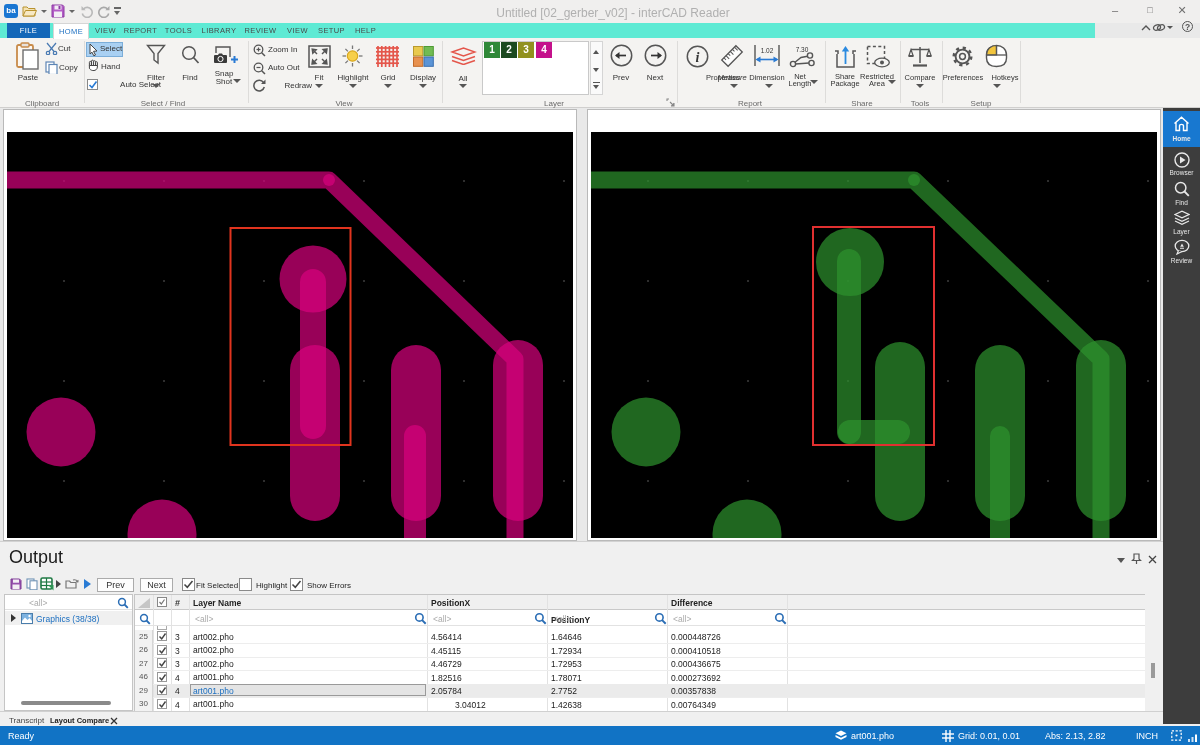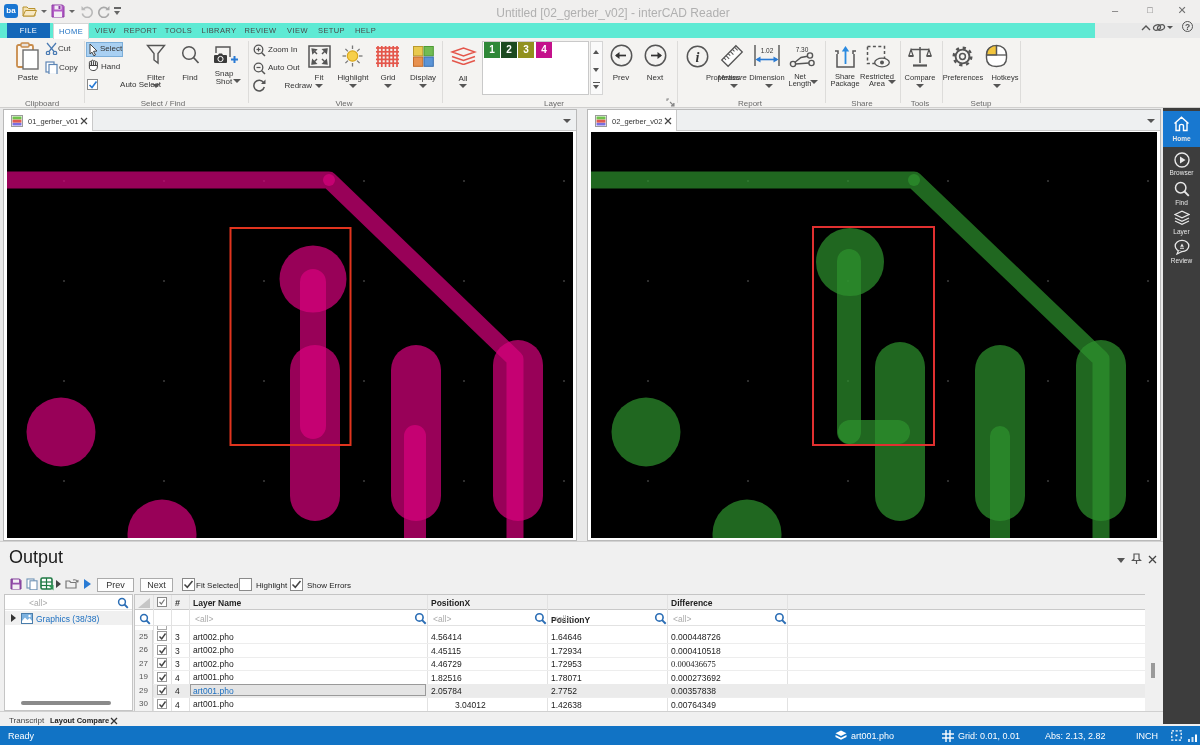--- a/index.html
+++ b/index.html
@@ -353,34 +353,20 @@
     <path d="M11.5 1.5 C17 1.5 21.5 5 21.5 11 L21.5 14 C21.5 20 17 22.5 11.5 22.5 C6 22.5 1.5 20 1.5 14 L1.5 11 C1.5 5 6 1.5 11.5 1.5 Z" fill="#fff" stroke="#555" stroke-width="1.4"></path>
     <path d="M11.5 1.5 C6 1.5 1.5 5 1.5 11 L11.5 11 Z" fill="#f2c53d" stroke="#555" stroke-width="1.2"></path>
     <line x1="11.5" y1="1.5" x2="11.5" y2="11" stroke="#555" stroke-width="1.3"></line>
     <line x1="1.5" y1="11" x2="21.5" y2="11" stroke="#555" stroke-width="1.3"></line>
   </svg>
   <div class="rlabel" style="left:986px;top:35px;width:38px;font-size:7.5px;">Hotkeys</div>
   <div class="dropar" style="left:993px;top:46px;"></div>
 </div>
 <div id="docarea">
   <div class="pane" id="pane1" style="left:3px; width:574px;">
-    <div class="ptabbar">
-      <div class="ptab" style="width:89px;"></div>
-      <svg style="position:absolute;left:7px;top:5px;" width="12" height="12" viewBox="0 0 12 12">
-        <rect x="0.5" y="0.5" width="11" height="11" fill="#fff" stroke="#9a9a9a"></rect>
-        <rect x="1.5" y="1.5" width="9" height="3" fill="#6fc24b"></rect>
-          <rect x="1.5" y="4.7" width="9" height="3" fill="#e05a50"></rect>
-          <rect x="1.5" y="7.9" width="9" height="2.6" fill="#7a6fe0"></rect>
-      </svg>
-      <div style="position:absolute;left:24px;top:7px;font-size:7.5px;color:#333;">01_gerber_v01</div>
-      <svg style="position:absolute;left:76px;top:7px;" width="8" height="8" viewBox="0 0 8 8">
-          <path d="M1 1 L7 7 M7 1 L1 7" stroke="#444" stroke-width="1.2"></path>
-        </svg>
-      <div class="dropar" style="left:559px;top:9px;border-left-width:4px;border-right-width:4px;border-top-width:4.5px;"></div>
-    </div>
     <svg class="canvas" width="566" height="406" viewBox="0 0 566 406">
       <rect x="0" y="0" width="566" height="406" fill="#000"></rect>
       <g fill="#ffffff" opacity="0.18">
         <rect x="56" y="48" width="2" height="2"></rect>
           <rect x="156" y="48" width="2" height="2"></rect>
           <rect x="256" y="48" width="2" height="2"></rect>
           <rect x="356" y="48" width="2" height="2"></rect>
           <rect x="456" y="48" width="2" height="2"></rect>
           <rect x="556" y="48" width="2" height="2"></rect>
         <rect x="56" y="148" width="2" height="2"></rect>
@@ -411,34 +397,20 @@
         <line x1="308" y1="238" x2="308" y2="364" stroke-width="50" stroke-linecap="round"></line>
         <line x1="409" y1="238" x2="409" y2="364" stroke-width="50" stroke-linecap="round"></line>
         <line x1="511" y1="233" x2="511" y2="364" stroke-width="50" stroke-linecap="round"></line>
         <line x1="306" y1="150" x2="306" y2="294" stroke-width="26" stroke-linecap="round"></line>
         <line x1="408" y1="304" x2="408" y2="430" stroke-width="22" stroke-linecap="round"></line>
       </g>
       <rect x="223.5" y="96" width="120" height="217" fill="none" stroke="#e1341e" stroke-width="2"></rect>
     </svg>
   </div>
   <div class="pane" id="pane2" style="left:587px; width:574px;">
-    <div class="ptabbar">
-      <div class="ptab" style="width:89px;"></div>
-      <svg style="position:absolute;left:7px;top:5px;" width="12" height="12" viewBox="0 0 12 12">
-        <rect x="0.5" y="0.5" width="11" height="11" fill="#fff" stroke="#9a9a9a"></rect>
-        <rect x="1.5" y="1.5" width="9" height="3" fill="#6fc24b"></rect>
-          <rect x="1.5" y="4.7" width="9" height="3" fill="#e05a50"></rect>
-          <rect x="1.5" y="7.9" width="9" height="2.6" fill="#7a6fe0"></rect>
-      </svg>
-      <div style="position:absolute;left:24px;top:7px;font-size:7.5px;color:#333;">02_gerber_v02</div>
-      <svg style="position:absolute;left:76px;top:7px;" width="8" height="8" viewBox="0 0 8 8">
-          <path d="M1 1 L7 7 M7 1 L1 7" stroke="#444" stroke-width="1.2"></path>
-        </svg>
-      <div class="dropar" style="left:559px;top:9px;border-left-width:4px;border-right-width:4px;border-top-width:4.5px;"></div>
-    </div>
     <svg class="canvas" width="566" height="406" viewBox="0 0 566 406">
       <rect x="0" y="0" width="566" height="406" fill="#000"></rect>
       <g fill="#ffffff" opacity="0.18">
         <rect x="56" y="48" width="2" height="2"></rect>
           <rect x="156" y="48" width="2" height="2"></rect>
           <rect x="256" y="48" width="2" height="2"></rect>
           <rect x="356" y="48" width="2" height="2"></rect>
           <rect x="456" y="48" width="2" height="2"></rect>
           <rect x="556" y="48" width="2" height="2"></rect>
         <rect x="56" y="148" width="2" height="2"></rect>
@@ -645,23 +617,23 @@
       <div style="position:absolute;left:0;top:61.5px;width:1010px;height:1px;background:#ededed;"></div>
       <div style="position:absolute;left:0;top:61.5px;width:18px;height:13.5px;background:#f2f2f2;border-right:1px solid #d5d5d5;font-size:8px;color:#555;text-align:center;line-height:13.5px;">27</div>
       <div style="position:absolute;left:22px;top:63px;width:10px;height:10px;border:1px solid #999;background:#fff;"></div>
       <svg style="position:absolute;left:23px;top:64px;" width="9" height="9" viewBox="0 0 9 9">
         <path d="M1.5 4.5 L3.7 6.8 L7.5 1.5" fill="none" stroke="#444" stroke-width="1.4"></path>
       </svg>
       <div style="position:absolute;left:40px;top:64px;font-size:8.5px;color:#222;">3</div>
       <div style="position:absolute;left:58px;top:63.5px;font-size:8.5px;color:#222;">art002.pho</div>
       <div style="position:absolute;left:296px;top:64px;font-size:8.5px;color:#222;">4.46729</div>
       <div style="position:absolute;left:416px;top:64px;font-size:8.5px;color:#222;">1.72953</div>
-      <div style="position:absolute;left:536px;top:64px;font-size:8.5px;color:#222;font-family:Liberation Serif, serif;">0.000436675</div>
+      <div style="position:absolute;left:536px;top:64px;font-size:8.5px;color:#222;">0.000436675</div>
       <div style="position:absolute;left:0;top:75px;width:1010px;height:1px;background:#ededed;"></div>
-      <div style="position:absolute;left:0;top:75px;width:18px;height:13.5px;background:#f2f2f2;border-right:1px solid #d5d5d5;font-size:8px;color:#555;text-align:center;line-height:13.5px;">19</div>
+      <div style="position:absolute;left:0;top:75px;width:18px;height:13.5px;background:#f2f2f2;border-right:1px solid #d5d5d5;font-size:8px;color:#555;text-align:center;line-height:13.5px;">46</div>
       <div style="position:absolute;left:22px;top:76.5px;width:10px;height:10px;border:1px solid #999;background:#fff;"></div>
       <svg style="position:absolute;left:23px;top:77.5px;" width="9" height="9" viewBox="0 0 9 9">
         <path d="M1.5 4.5 L3.7 6.8 L7.5 1.5" fill="none" stroke="#444" stroke-width="1.4"></path>
       </svg>
       <div style="position:absolute;left:40px;top:77.5px;font-size:8.5px;color:#222;">4</div>
       <div style="position:absolute;left:58px;top:77px;font-size:8.5px;color:#222;">art001.pho</div>
       <div style="position:absolute;left:296px;top:77.5px;font-size:8.5px;color:#222;">1.82516</div>
       <div style="position:absolute;left:416px;top:77.5px;font-size:8.5px;color:#222;">1.78071</div>
       <div style="position:absolute;left:536px;top:77.5px;font-size:8.5px;color:#222;">0.000273692</div>
       <div style="position:absolute;left:0;top:88.5px;width:1010px;height:1px;background:#ededed;"></div>

